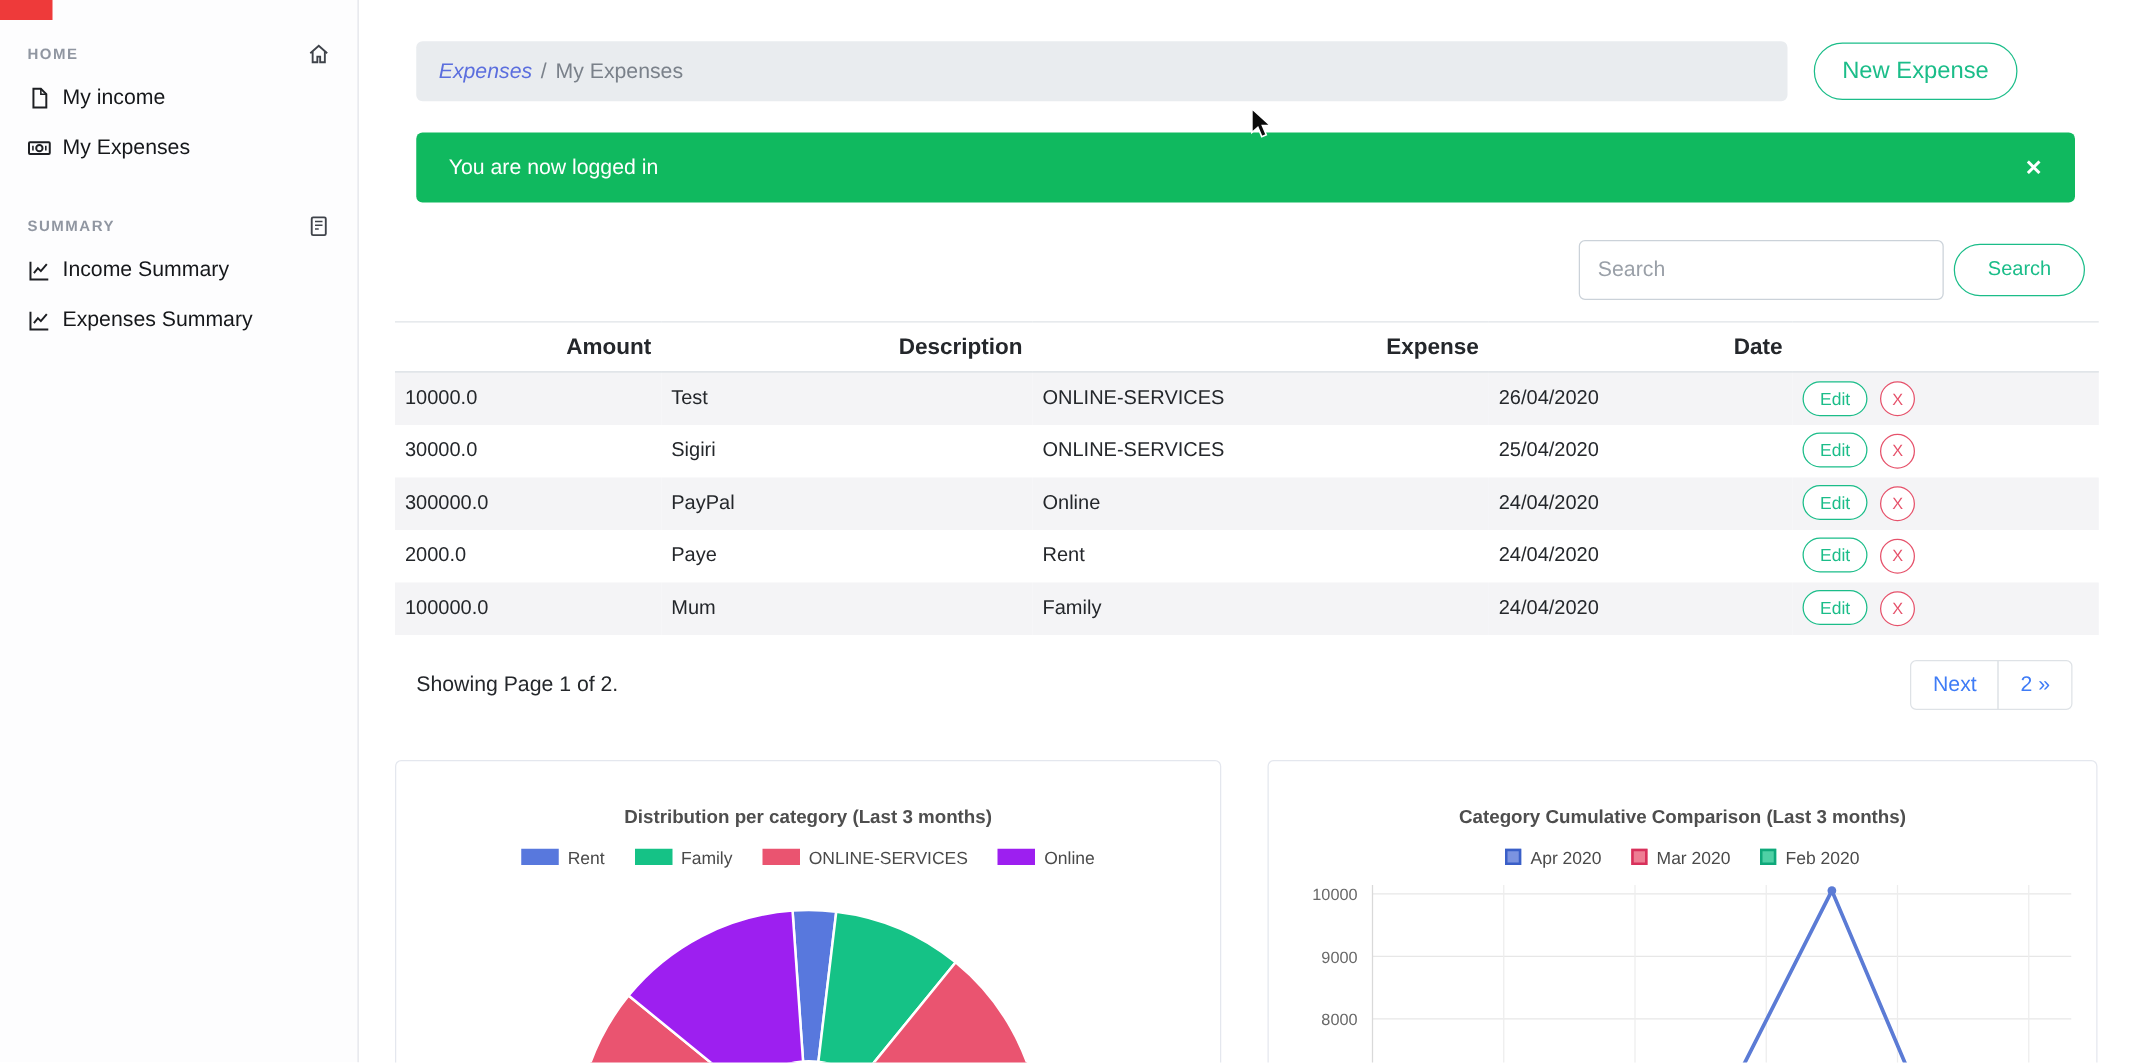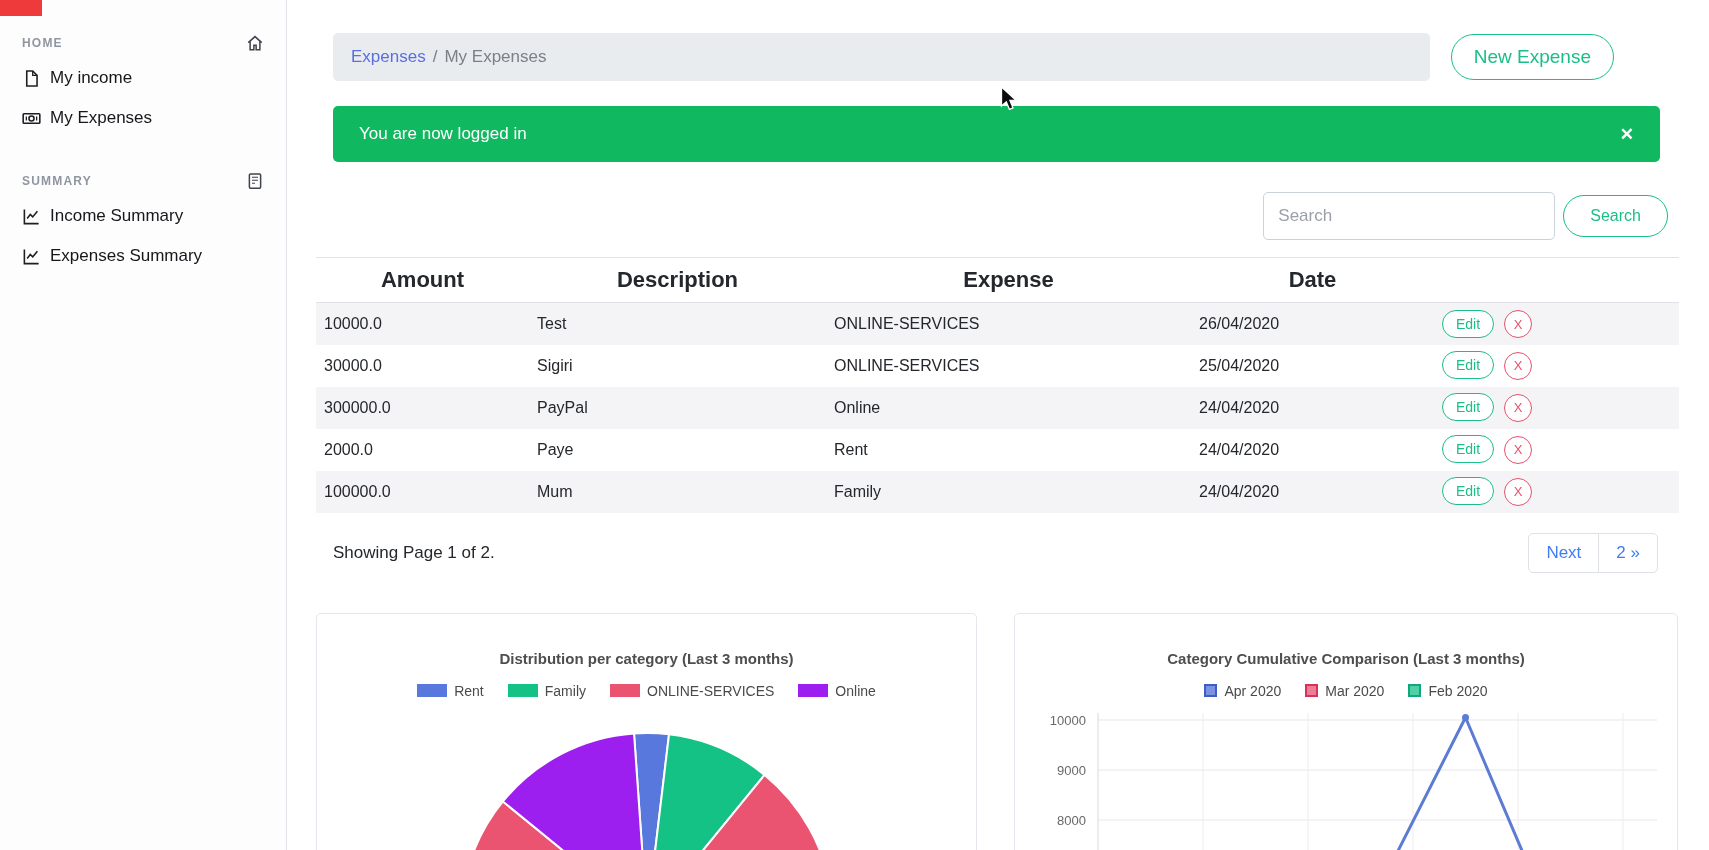--- a/index.html
+++ b/index.html
@@ -21,21 +21,21 @@
                font-size:17px; color:#15171a; cursor:pointer; }
   .side-item .iicon { width:19px; height:19px; color:#1d1f23; }
   .side-item .iicon svg { width:19px; height:19px; display:block; }
 
   
   .main { width:1422px; padding:0 30px 0 46px; position:relative; }
 
   .header-row { display:flex; align-items:center; margin-top:33px; }
   .breadcrumb { width:1097px; height:48px; background:#e9ecef; border-radius:5px;
                 display:flex; align-items:center; padding-left:18px; font-size:17px; }
-  .breadcrumb a { color:#5b6ede; text-decoration:none; cursor:pointer; }
+  .breadcrumb a { color:#5b6ede; text-decoration:none; cursor:pointer;font-style:italic; }
   .breadcrumb .sep { color:#7a818a; margin:0 7px; }
   .breadcrumb .current { color:#7a818a; }
   .btn-new { margin-left:auto; margin-right:65px; background:#fff; color:#1bbd89;
              border:1px solid #1bbd89; border-radius:24px; padding:11px 22px;
              font-size:19px; cursor:pointer; font-family:inherit; }
 
   .alert { margin-top:25px; margin-right:19px; height:56px; background:#10b95f;
            border-radius:5px; display:flex; align-items:center;
            justify-content:space-between; padding:0 26px; color:#fff; font-size:17px; }
   .alert-close { font-weight:bold; font-size:17px; cursor:pointer; }
@@ -44,21 +44,21 @@
                 align-items:center; gap:8px; padding-right:11px; }
   .search-input { width:292px; height:48px; border:1px solid #cbd2d9; border-radius:5px;
                   padding:0 14px; font-size:17px; font-family:inherit; color:#24272b; }
   .search-input::placeholder { color:#9aa0a8; }
   .btn-search { background:#fff; color:#1bbd89; border:1px solid #1bbd89;
                 border-radius:24px; padding:11px 26px; font-size:16px; cursor:pointer;
                 font-family:inherit; }
 
   table.expense-table { margin-top:17px; margin-left:-17px; width:calc(100% + 17px);
                         border-collapse:collapse; }
-  .expense-table th { text-align:center; font-size:22px; padding:9px 8px;
+  .expense-table th { text-align:right; font-size:18px; padding:9px 8px;
                       border-top:1px solid #dfe3e8; border-bottom:1px solid #dfe3e8; }
   .expense-table td { font-size:16px; padding:0 8px; height:42px; }
   .expense-table tbody tr:nth-child(odd) { background:#f4f4f6; }
   .btn-edit { background:#fff; color:#1bbd89; border:1px solid #1bbd89;
               border-radius:15px; padding:5px 13px; font-size:14px; cursor:pointer;
               margin-right:10px; font-family:inherit; }
   .btn-x { background:#fff; color:#e6526b; border:1px solid #e6526b; border-radius:50%;
            width:28px; height:28px; font-size:13px; cursor:pointer; font-family:inherit; }
 
   .pager-row { margin-top:20px; display:flex; justify-content:space-between;

